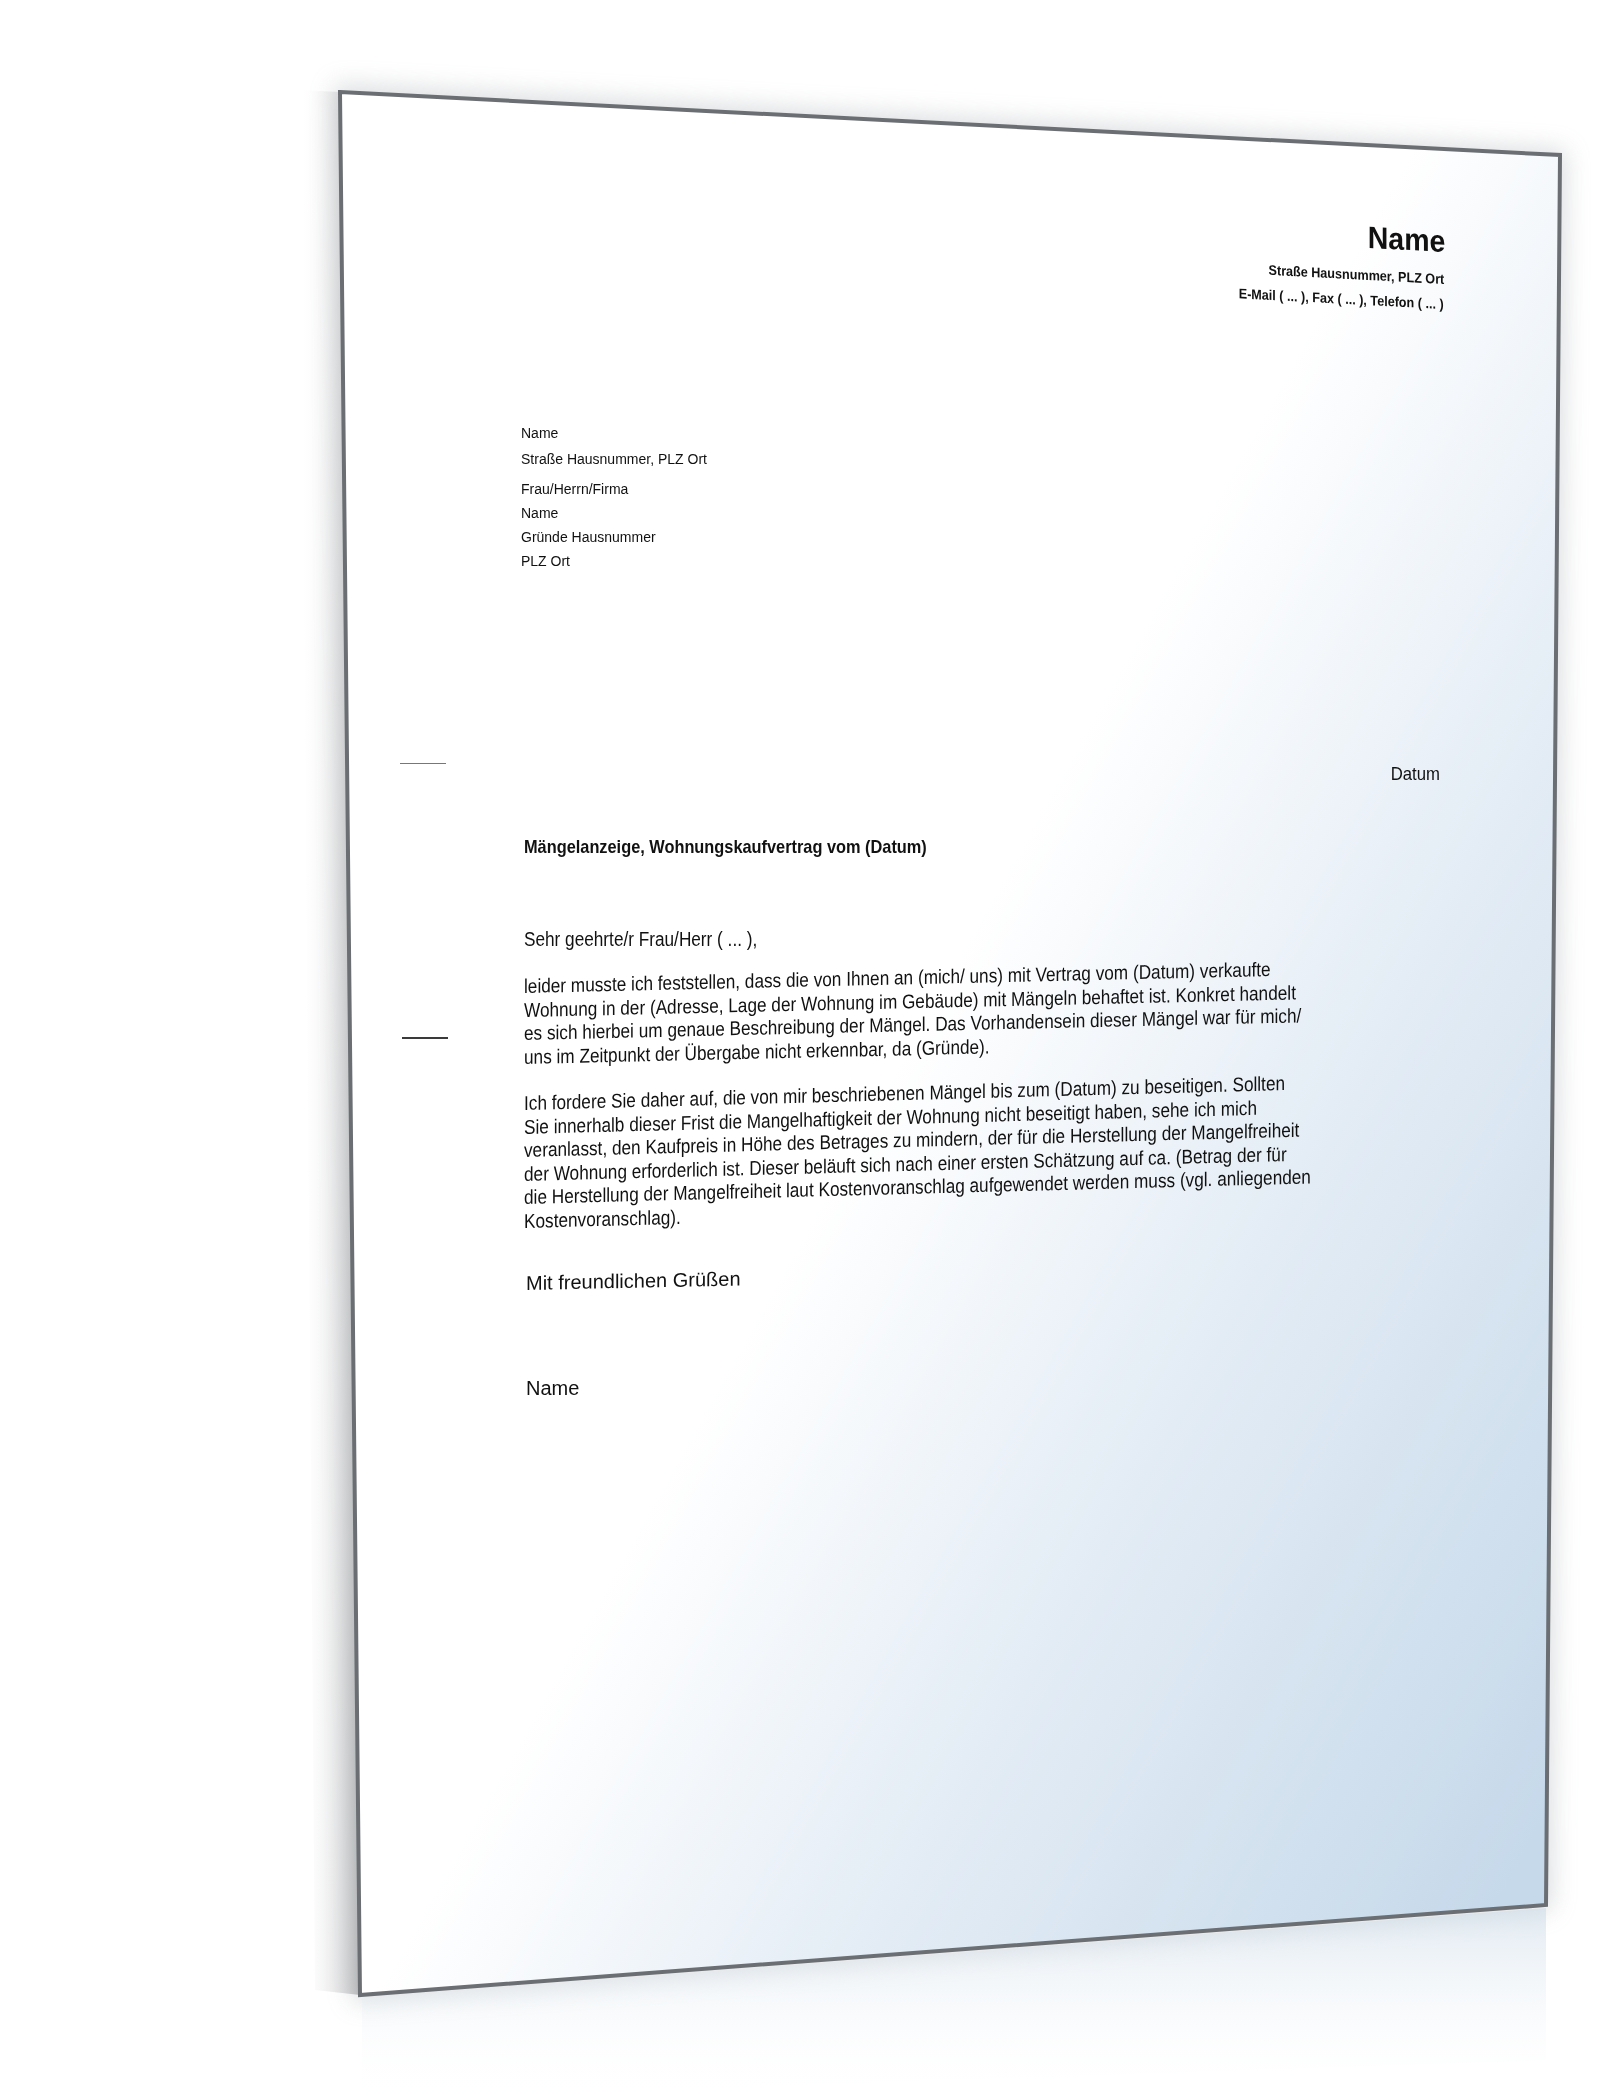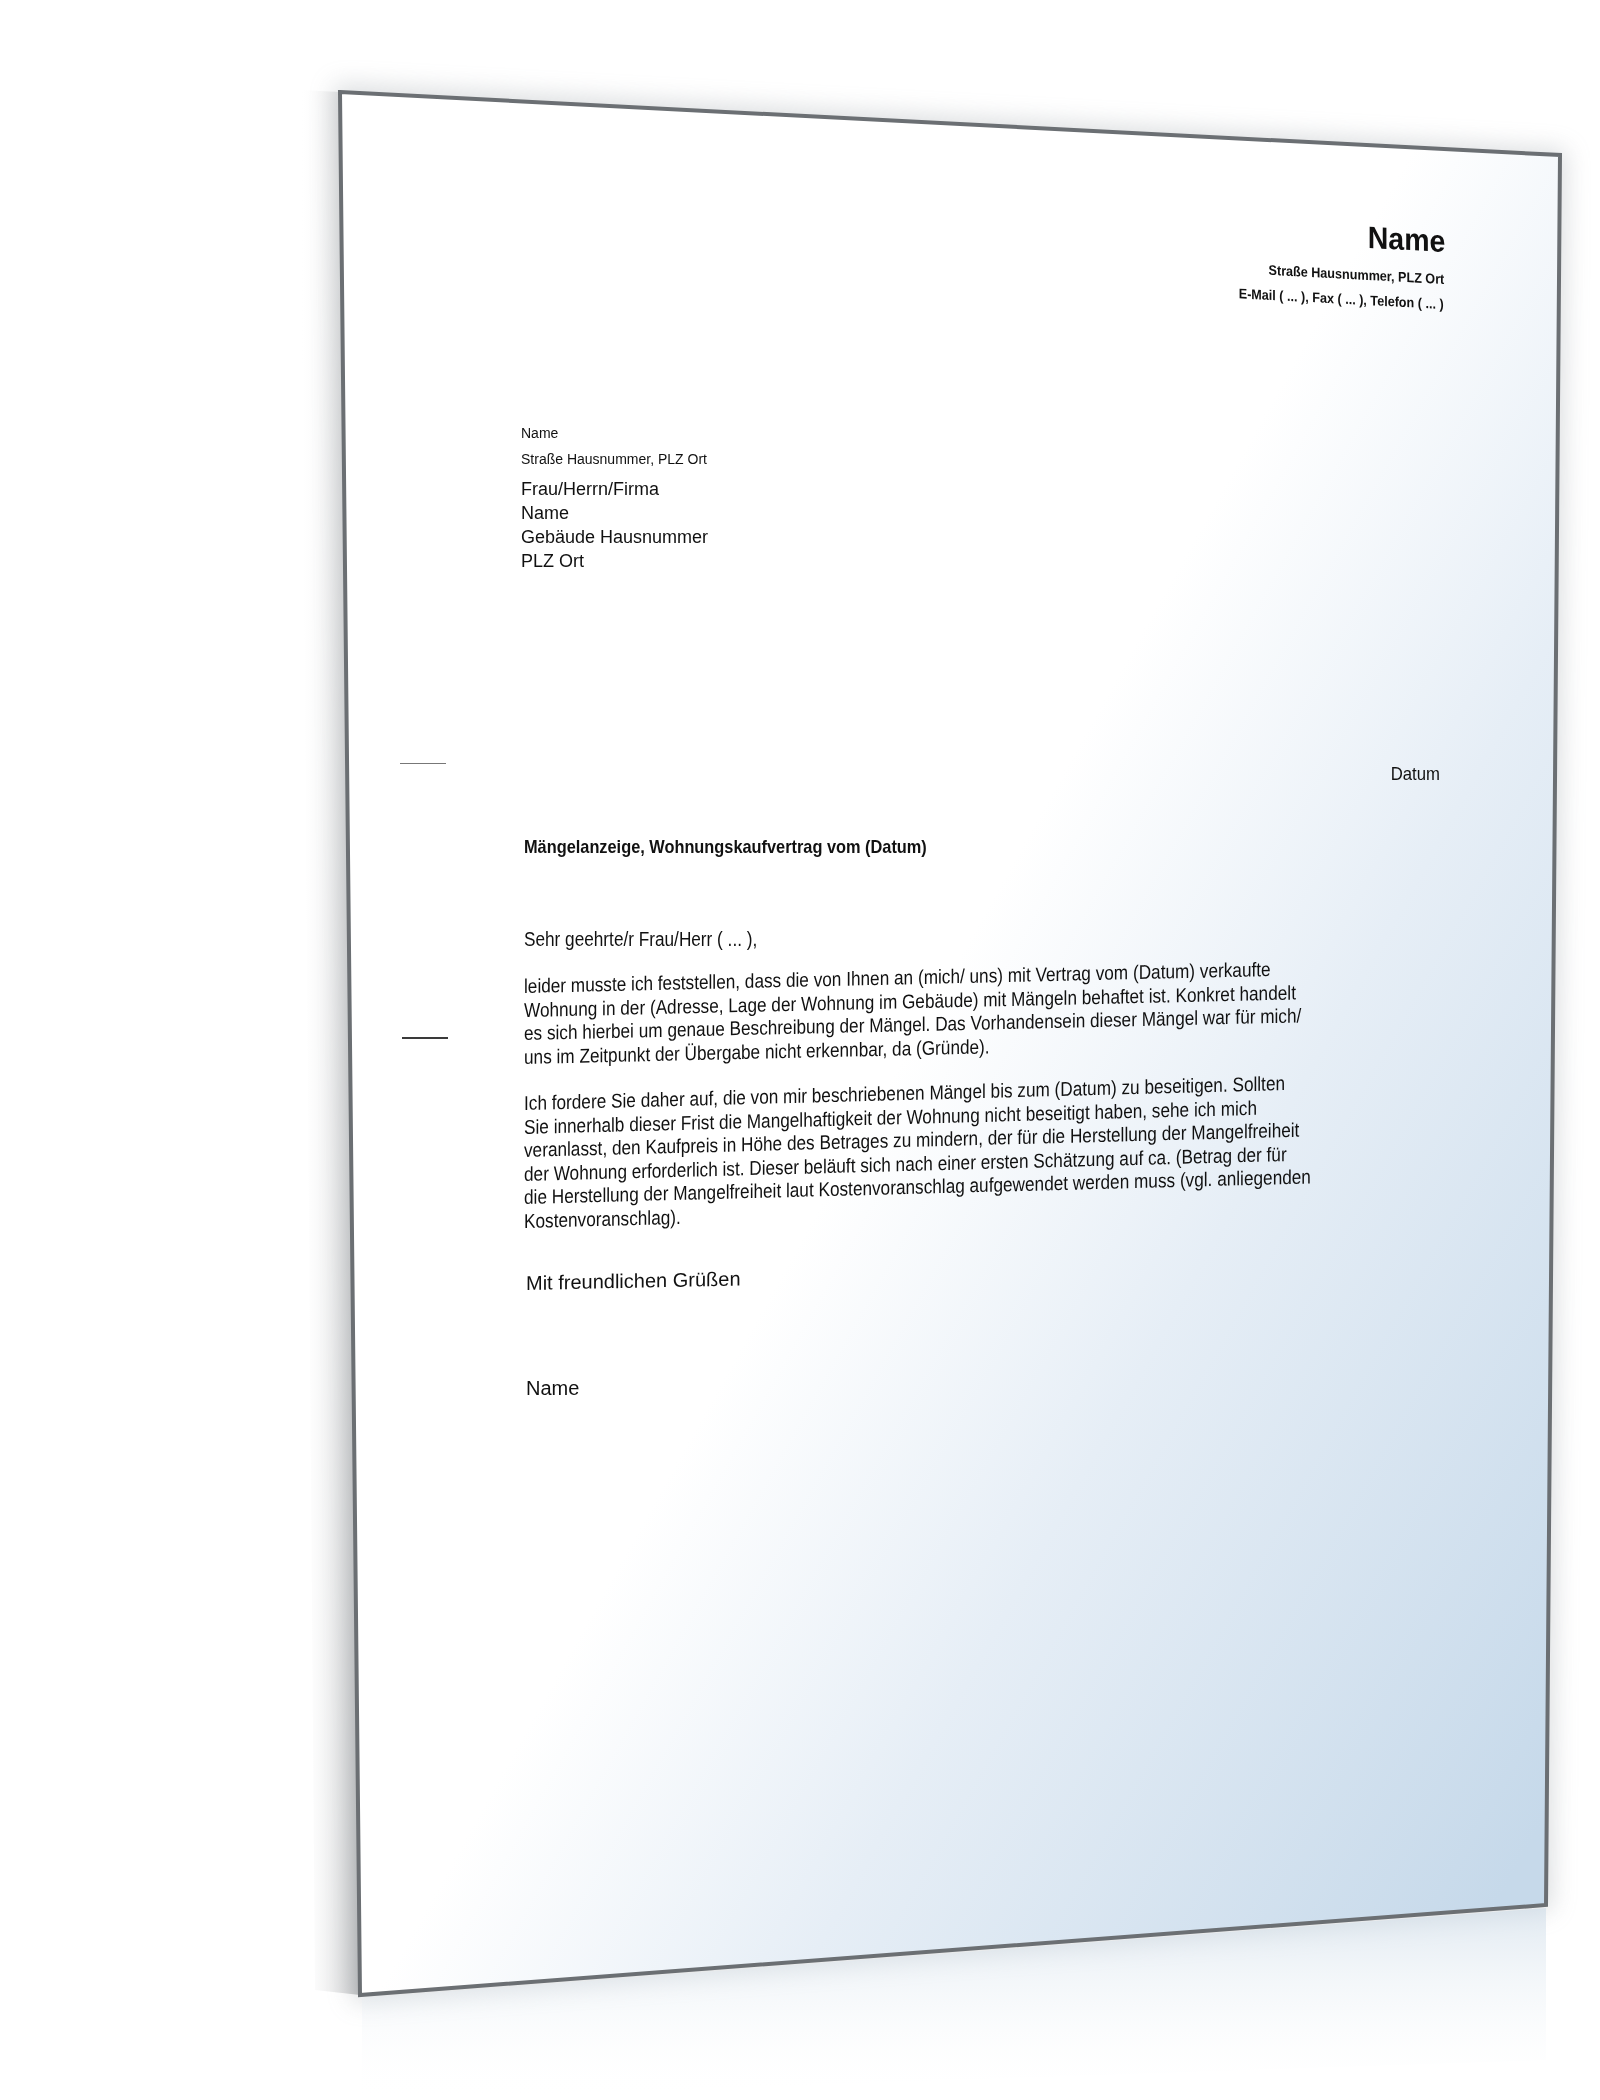--- a/index.html
+++ b/index.html
@@ -53,21 +53,21 @@
     .return-name {
       left: 521px; top: 425px;
       font-size: 14px;
     }
     .return-address {
       left: 521px; top: 451px;
       font-size: 14px;
     }
     .recipient {
       left: 521px; top: 477px;
-      font-size: 18px;
+      font-size: 14px;
       line-height: 24px;
     }
     .fold-mark {
       position: absolute;
       height: 2px;
       width: 46px;
       background: #3a3a3a;
     }
     .fold-mark.top { left: 400px; top: 763px; background: #777; height: 1px; }
     .fold-mark.mid { left: 402px; top: 1037px; }
@@ -149,21 +149,21 @@
     <div class="abs sender-name">Name</div>
     <div class="abs sender-address">Straße Hausnummer, PLZ Ort</div>
     <div class="abs sender-contact">E-Mail ( ... ), Fax ( ... ), Telefon ( ... )</div>
 
     <div class="abs return-name">Name</div>
     <div class="abs return-address">Straße Hausnummer, PLZ Ort</div>
 
     <div class="abs recipient">
       <div>Frau/Herrn/Firma</div>
       <div>Name</div>
-      <div>Gebäude Hausnummer</div>
+      <div>Gründe Hausnummer</div>
       <div>PLZ Ort</div>
     </div>
 
     <div class="fold-mark top"></div>
     <div class="fold-mark mid"></div>
 
     <div class="abs date">Datum</div>
 
     <div class="abs subject">Mängelanzeige, Wohnungskaufvertrag vom (Datum)</div>
 

